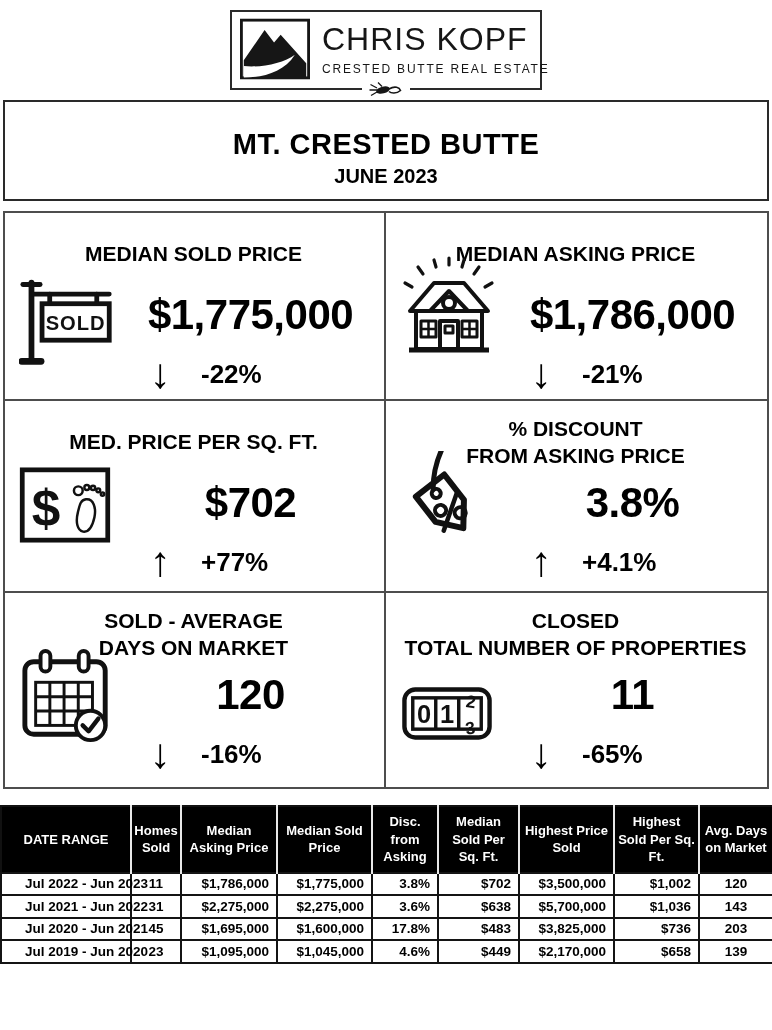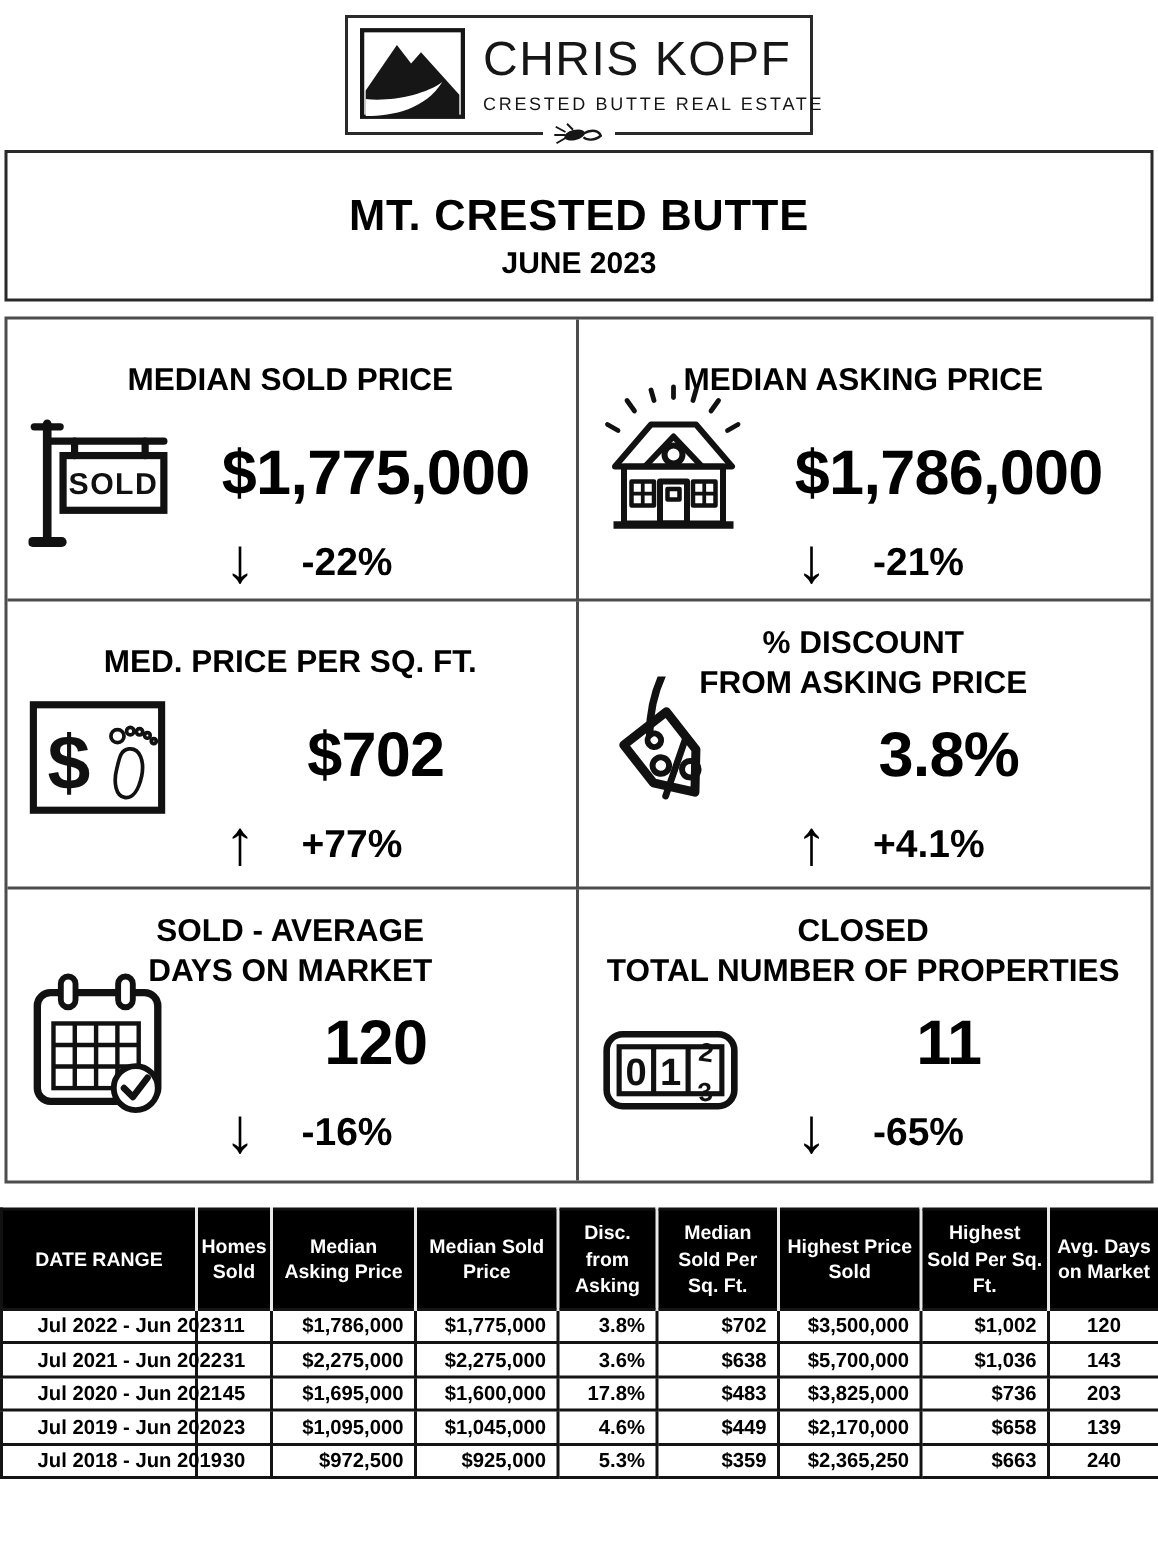--- a/index.html
+++ b/index.html
@@ -329,27 +329,16 @@
         <td class="c-left">Jul 2019 - Jun 2020</td>
         <td class="c-center">23</td>
         <td class="c-right">$1,095,000</td>
         <td class="c-right">$1,045,000</td>
         <td class="c-right">4.6%</td>
         <td class="c-right">$449</td>
         <td class="c-right">$2,170,000</td>
         <td class="c-right">$658</td>
         <td class="c-center">139</td>
       </tr>
-      <tr>
-        <td class="c-left">Jul 2018 - Jun 2019</td>
-        <td class="c-center">30</td>
-        <td class="c-right">$972,500</td>
-        <td class="c-right">$925,000</td>
-        <td class="c-right">5.3%</td>
-        <td class="c-right">$359</td>
-        <td class="c-right">$2,365,250</td>
-        <td class="c-right">$663</td>
-        <td class="c-center">240</td>
-      </tr>
     </tbody>
   </table>
 
 </div>
 
 </body></html>

